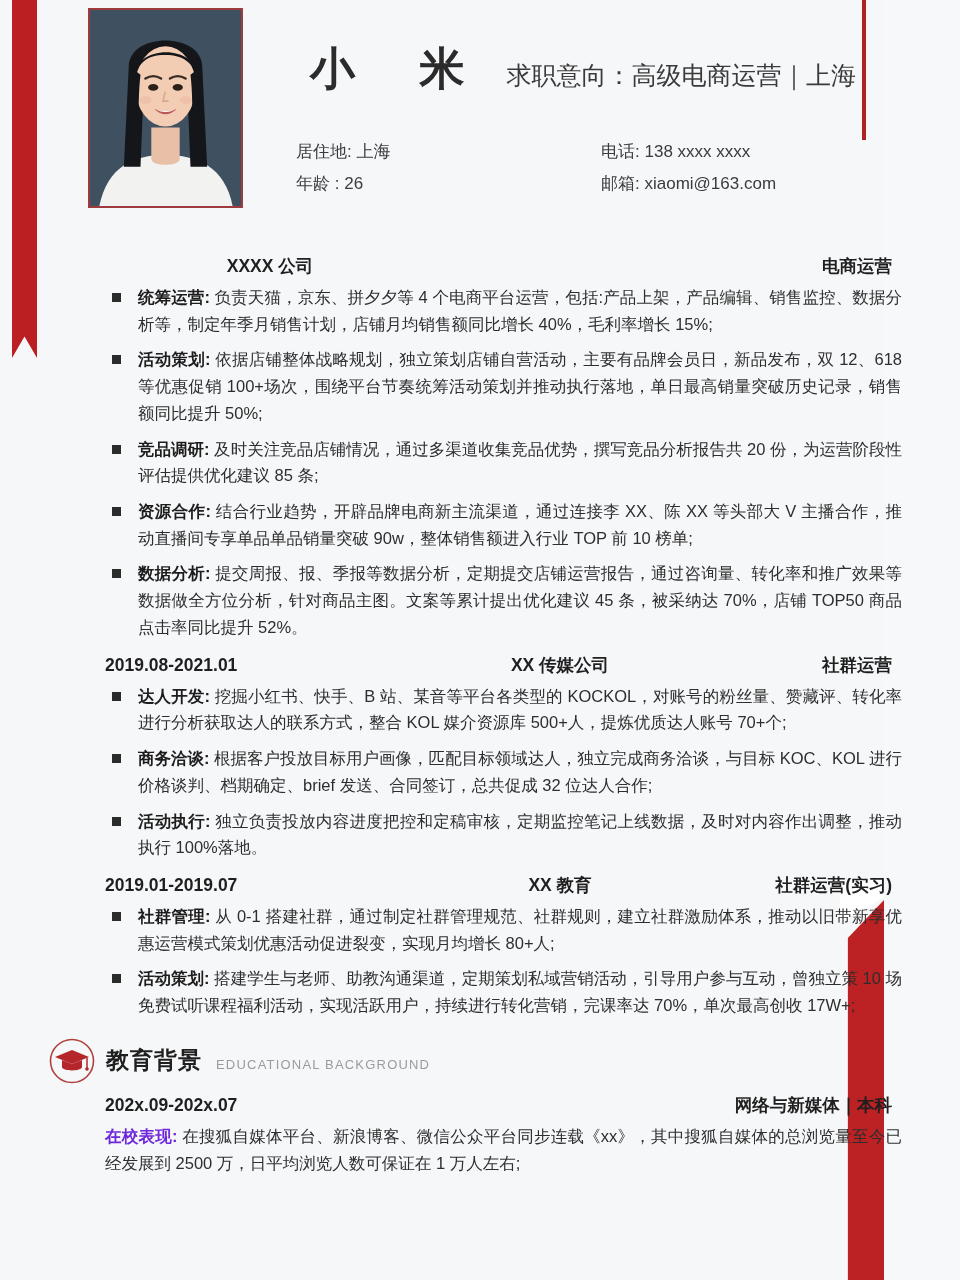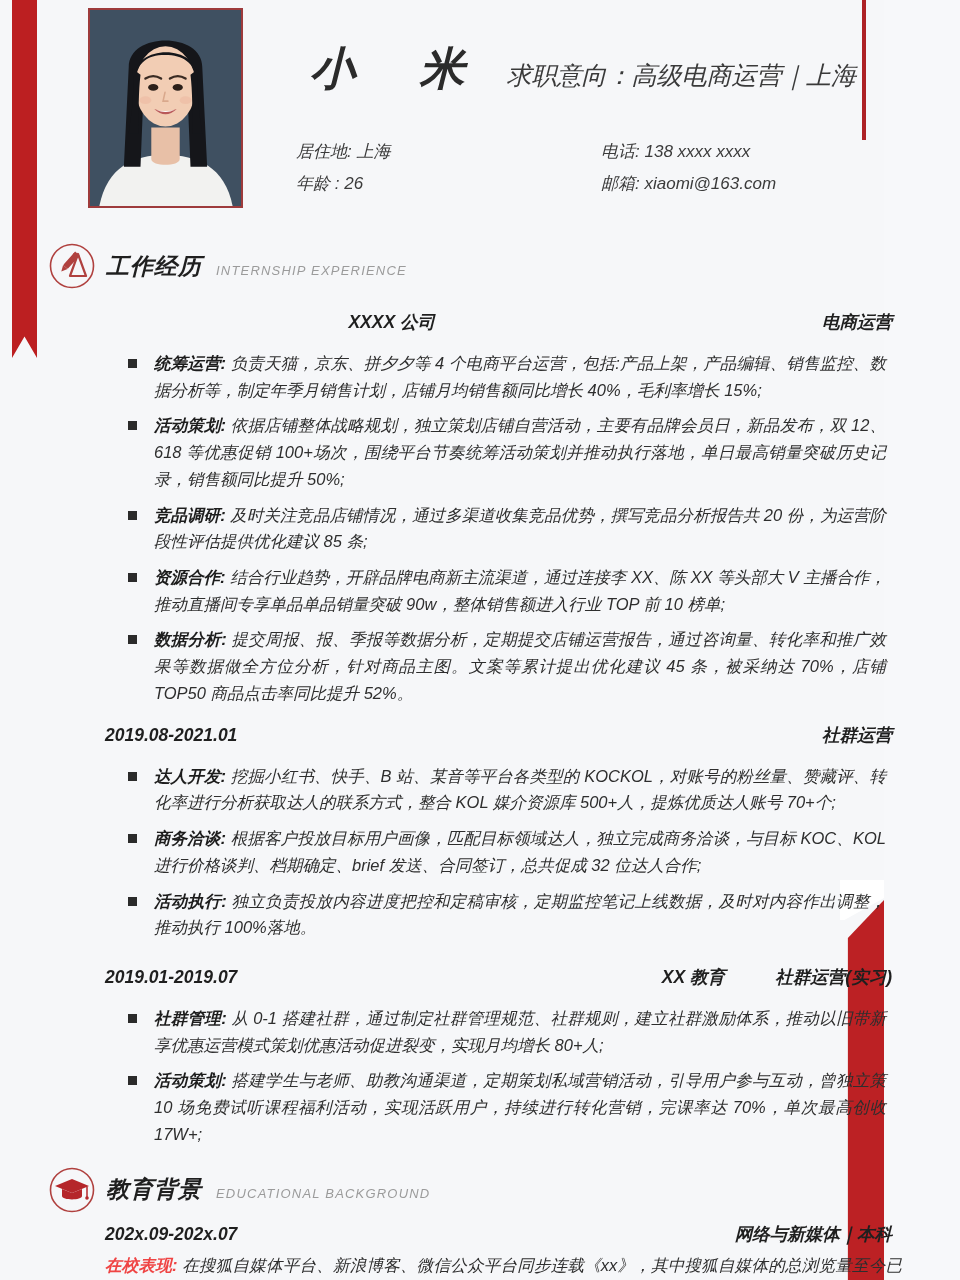--- a/index.html
+++ b/index.html
@@ -14,21 +14,20 @@
     color: #2b2b2b;
     position: relative;
     overflow: hidden;
   }
 
   .page {
     position: relative;
     width: 884px;
     height: 1280px;
     background: #f6f7f9;
-    font-style: italic;
   }
 
   
   .deco-left-bar {
     position: absolute;
     left: 12px;
     top: 0;
     width: 25px;
     height: 358px;
     background: #bc1f21;
@@ -157,26 +156,26 @@
     display: flex;
     align-items: baseline;
     padding: 0 48px 0 105px;
     margin-top: 12px;
     margin-bottom: 6px;
     font-size: 17.5px;
     font-weight: bold;
     color: #1f1f1f;
   }
   .er-date { width: 290px; }
-  .er-org { width: 330px; text-align: right; margin-top: 8px; }
+  .er-org { width: 330px; text-align: center; }
   .er-role { flex: 1; text-align: right; padding-right: 20px; }
 
   ul.bullets {
     list-style: none;
-    margin: 16px;
+    margin: 0;
     padding: 0 58px 0 108px;
   }
   ul.bullets li {
     position: relative;
     font-size: 16.5px;
     line-height: 1.62;
     color: #2e2e2e;
     margin-bottom: 9px;
     padding-left: 30px;
     text-align: justify;
@@ -197,21 +196,21 @@
 
   
   .edu-para {
     padding: 0 58px 0 105px;
     font-size: 16.5px;
     line-height: 1.62;
     color: #2e2e2e;
     margin-bottom: 10px;
     text-align: justify;
   }
-  .edu-label { font-weight: bold; color: #ef4444; }
+  .edu-label { font-weight: bold; color: #6d28d9; }
 
   .edu-section { margin-top: 18px; }
   .edu-entry-row { margin-top: 8px; }
 </style>
 </head>
 <body>
 
 <div class="page">
 
   <div class="deco-left-bar"></div>
@@ -280,53 +279,39 @@
         </div>
       </div>
     </div>
 
   </div>
 
   <div class="content">
 
     <div>
 
-      <div class="section-head">
-        <span class="sec-icon">
-          <svg viewBox="0 0 48 48" width="48" height="48">
-            <circle cx="24" cy="24" r="21.5" fill="none" stroke="#b0413f" stroke-width="1.6"></circle>
-            <polygon points="30,12 38,34 22,34" fill="none" stroke="#b0413f" stroke-width="2.2" stroke-linejoin="round"></polygon>
-            <g transform="rotate(42 20 22)">
-              <rect x="17" y="9" width="6" height="17" rx="1.4" fill="#b0413f"></rect>
-              <polygon points="17,26 23,26 20,32" fill="#b0413f"></polygon>
-              <rect x="17" y="8" width="6" height="3" fill="#b0413f"></rect>
-            </g>
-          </svg>
-        </span>
-        <span class="sec-title-cn">工作经历</span>
-        <span class="sec-title-en">INTERNSHIP EXPERIENCE</span>
-      </div>
 
       <div>
         <div class="entry-row">
           <div class="er-org">XXXX 公司</div>
           <div class="er-role">电商运营</div>
         </div>
         <ul class="bullets">
           <li><span class="b-label">统筹运营:</span><span> 负责天猫，京东、拼夕夕等 4 个电商平台运营，包括:产品上架，产品编辑、销售监控、数据分析等，制定年季月销售计划，店铺月均销售额同比增长 40%，毛利率增长 15%;</span></li>
           <li><span class="b-label">活动策划:</span><span> 依据店铺整体战略规划，独立策划店铺自营活动，主要有品牌会员日，新品发布，双 12、618 等优惠促销 100+场次，围绕平台节奏统筹活动策划并推动执行落地，单日最高销量突破历史记录，销售额同比提升 50%;</span></li>
           <li><span class="b-label">竞品调研:</span><span> 及时关注竞品店铺情况，通过多渠道收集竞品优势，撰写竞品分析报告共 20 份，为运营阶段性评估提供优化建议 85 条;</span></li>
           <li><span class="b-label">资源合作:</span><span> 结合行业趋势，开辟品牌电商新主流渠道，通过连接李 XX、陈 XX 等头部大 V 主播合作，推动直播间专享单品单品销量突破 90w，整体销售额进入行业 TOP 前 10 榜单;</span></li>
           <li><span class="b-label">数据分析:</span><span> 提交周报、报、季报等数据分析，定期提交店铺运营报告，通过咨询量、转化率和推广效果等数据做全方位分析，针对商品主图。文案等累计提出优化建议 45 条，被采纳达 70%，店铺 TOP50 商品点击率同比提升 52%。</span></li>
         </ul>
       </div>
 
       <div>
         <div class="entry-row">
           <div class="er-date">2019.08-2021.01</div>
+          <div class="er-org">XX 传媒公司</div>
           <div class="er-role">社群运营</div>
         </div>
         <ul class="bullets">
           <li><span class="b-label">达人开发:</span><span> 挖掘小红书、快手、B 站、某音等平台各类型的 KOCKOL，对账号的粉丝量、赞藏评、转化率进行分析获取达人的联系方式，整合 KOL 媒介资源库 500+人，提炼优质达人账号 70+个;</span></li>
           <li><span class="b-label">商务洽谈:</span><span> 根据客户投放目标用户画像，匹配目标领域达人，独立完成商务洽谈，与目标 KOC、KOL 进行价格谈判、档期确定、brief 发送、合同签订，总共促成 32 位达人合作;</span></li>
           <li><span class="b-label">活动执行:</span><span> 独立负责投放内容进度把控和定稿审核，定期监控笔记上线数据，及时对内容作出调整，推动执行 100%落地。</span></li>
         </ul>
       </div>
 
       <div>

